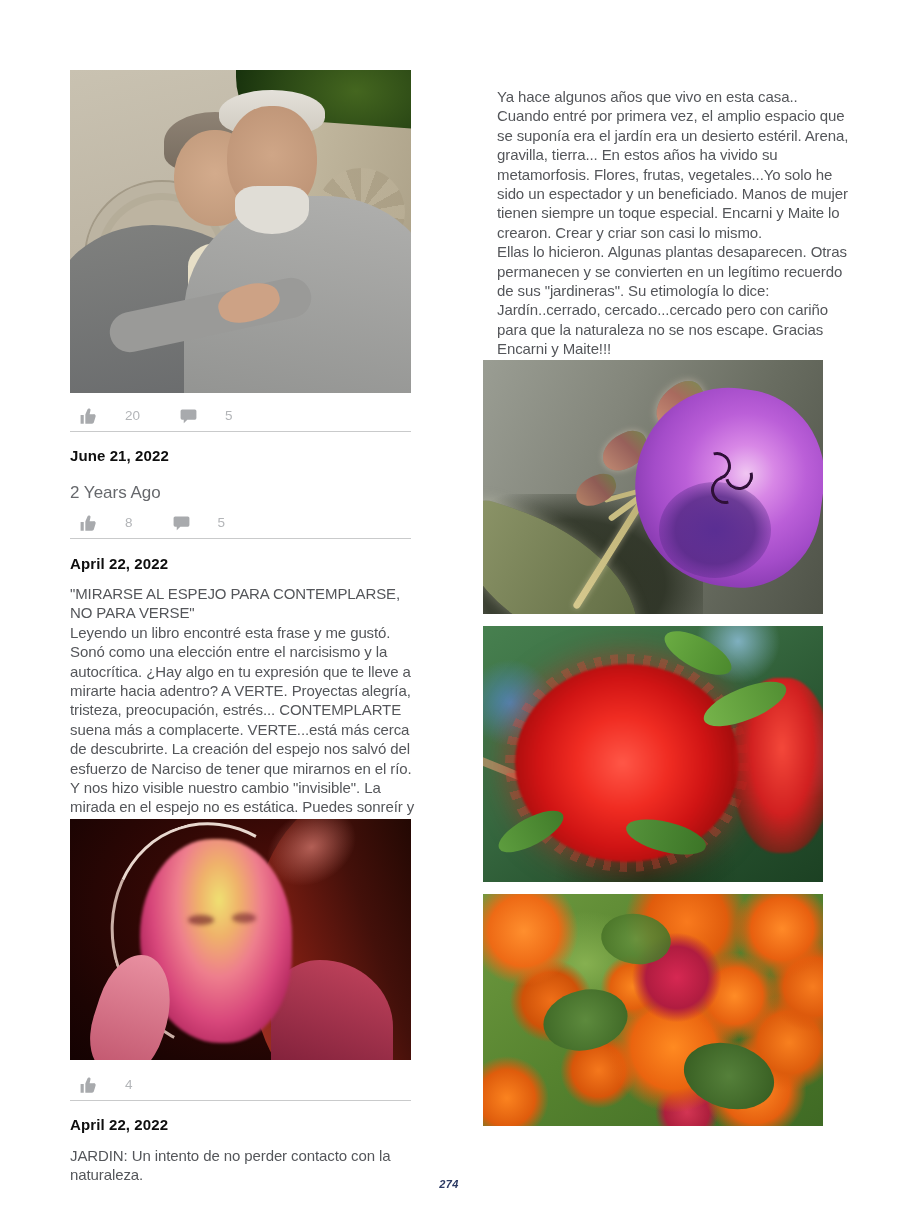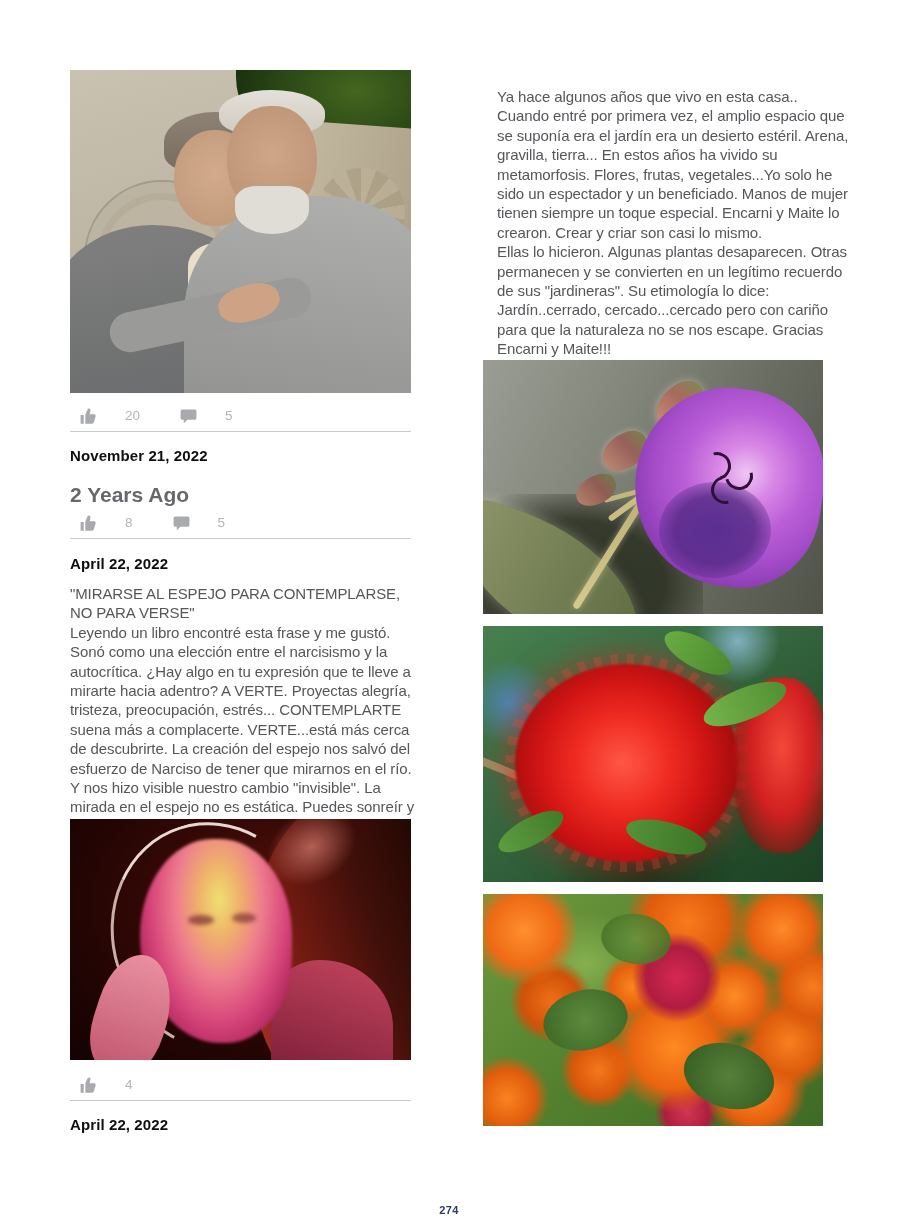--- a/index.html
+++ b/index.html
@@ -12,21 +12,21 @@
 
   
   .likes { position:absolute; display:flex; align-items:center; height:20px;gap:18px; }
   .ico { width:19px; height:19px; fill:#a8aaad; flex:0 0 auto; }
   .count { font-size:13.5px; color:#b3b5b8; margin:0 21px 0 9px; line-height:20px; }
   .count:last-child { margin-right:0; }
 
   .divider { position:absolute; left:70px; width:341px; height:1px; background:#c9cacb; }
 
   .date-heading { position:absolute; left:70px; font-size:15px; font-weight:800; color:#0f0f0f; letter-spacing:.1px; }
-  .muted-heading { position:absolute; left:70px; font-size:21px; font-weight:700; color:#66686c; }
+  .muted-heading { position:absolute; left:70px; font-size:17px; font-weight:400; color:#66686c; }
 
   .body-text { position:absolute; font-size:15px; line-height:19.4px; color:#54565a; white-space:pre-line; letter-spacing:-0.1px; }
 
   #photo-couple { left:70px; top:70px; width:341px; height:323px; background:linear-gradient(165deg,#c9c2b1 0%,#beb6a5 45%,#b0a796 100%); }
   #likes-a { left:79px; top:406px; }
   #div-a { top:431px; }
   #date-b { top:447px; }
   #title-b { top:483px; }
   #likes-b { left:79px; top:513px; }
   #div-b { top:538px; }
@@ -60,21 +60,21 @@
       radial-gradient(84px 84px at 56% 66%, #ff8a21 0%, #ea640f 50%, rgba(200,80,8,0) 78%),
       radial-gradient(62px 62px at 90% 64%, #f8801f 0%, #dd5c0c 50%, rgba(200,80,8,0) 78%),
       radial-gradient(66px 66px at 80% 84%, #ff8c26 0%, #e6600f 52%, rgba(200,80,8,0) 78%),
       radial-gradient(48px 48px at 34% 76%, #f5781c 0%, #d8560a 55%, rgba(200,80,8,0) 80%),
       radial-gradient(54px 54px at 7% 88%, #fb831f 0%, #df5c0c 52%, rgba(200,80,8,0) 78%),
       radial-gradient(40px 40px at 60% 94%, #d33553 0%, #ad1f3d 55%, rgba(173,31,61,0) 80%),
       radial-gradient(90px 70px at 30% 30%, #86b050 0%, rgba(134,176,80,0) 75%),
       radial-gradient(100px 80px at 68% 78%, #33591f 0%, rgba(51,89,31,0) 75%),
       linear-gradient(140deg,#6f9a40 0%,#56832f 45%,#3f6a24 100%); }
 
-  #page-number { position:absolute; left:0; top:1204px; width:898px; text-align:center; font-size:11px; font-weight:700; color:#2c3a63; letter-spacing:.3px; }
+  #page-number { position:absolute; left:0; top:1178px; width:898px; text-align:center; font-size:11px; font-weight:700; color:#2c3a63; letter-spacing:.3px;font-style:italic; }
 
   
   .pc-foliage { right:-25px; top:-35px; width:200px; height:140px; background:radial-gradient(ellipse at 60% 40%,#44661f 0%,#2a4715 45%,#16300c 75%); border-radius:0 0 30% 70%; }
   .pc-slab { right:-6px; top:55px; width:120px; height:280px; background:linear-gradient(100deg,#c2b89f,#a89d84); border-radius:10px 10px 0 0; transform:rotate(4deg); }
   .pc-swirl { right:6px; top:98px; width:88px; height:88px; border-radius:50%; background:repeating-conic-gradient(#bdb299 0 20deg,#a89c82 20deg 40deg); opacity:.65; }
   .pc-carving { left:14px; top:110px; width:152px; height:152px; border-radius:50%; border:2px solid #a39a87; background:radial-gradient(circle,#cdc6b4 0 30%,#bdb4a1 31% 60%,#c6bead 61%); box-shadow:inset 0 0 0 18px rgba(160,150,130,.25); }
   .pc-woman-body { left:-22px; bottom:-32px; width:232px; height:200px; background:linear-gradient(170deg,#80817f,#66686a); border-radius:45% 55% 0 0; }
   .pc-woman-collar { left:118px; bottom:92px; width:72px; height:58px; background:#e7dfc7; border-radius:40% 40% 20% 20%; }
   .pc-woman-hair { left:94px; top:42px; width:102px; height:60px; background:linear-gradient(#8e8274,#776c5f); border-radius:50% 50% 30% 30%; }
   .pc-woman-head { left:104px; top:60px; width:82px; height:96px; background:radial-gradient(circle at 50% 45%,#d3ab8c,#bd9678); border-radius:48%; }
@@ -154,21 +154,21 @@
       </svg>
     <span class="count">20</span>
     <svg class="ico" viewBox="0 0 24 24">
         <path d="M4 3h16a2 2 0 0 1 2 2v9a2 2 0 0 1-2 2h-9.5L6 20.5V16H4a2 2 0 0 1-2-2V5a2 2 0 0 1 2-2z"></path>
       </svg>
     <span class="count">5</span>
   </div>
 
   <div class="divider" id="div-a"></div>
 
-  <div class="date-heading" id="date-b">November 21, 2022</div>
+  <div class="date-heading" id="date-b">June 21, 2022</div>
   <div class="muted-heading" id="title-b">2 Years Ago</div>
 
   <div class="likes" id="likes-b">
     <svg class="ico" viewBox="0 0 24 24">
         <path d="M2 10h4v11H2zM8 21h8.5c1.1 0 2-.7 2.3-1.7l2.1-7A2.4 2.4 0 0 0 18.6 9h-5.2l1-4.2A2 2 0 0 0 10.7 3L8 9.5z"></path>
       </svg>
     <span class="count">8</span>
     <svg class="ico" viewBox="0 0 24 24">
         <path d="M4 3h16a2 2 0 0 1 2 2v9a2 2 0 0 1-2 2h-9.5L6 20.5V16H4a2 2 0 0 1-2-2V5a2 2 0 0 1 2-2z"></path>
       </svg>
@@ -195,20 +195,21 @@
   <div class="likes" id="likes-c">
     <svg class="ico" viewBox="0 0 24 24">
         <path d="M2 10h4v11H2zM8 21h8.5c1.1 0 2-.7 2.3-1.7l2.1-7A2.4 2.4 0 0 0 18.6 9h-5.2l1-4.2A2 2 0 0 0 10.7 3L8 9.5z"></path>
       </svg>
     <span class="count">4</span>
   </div>
 
   <div class="divider" id="div-c"></div>
 
   <div class="date-heading" id="date-d">April 22, 2022</div>
+  <div class="body-text" id="body-d">JARDIN: Un intento de no perder contacto con la naturaleza.</div>
 
   <div class="body-text" id="body-r">Ya hace algunos años que vivo en esta casa.. Cuando entré por primera vez, el amplio espacio que se suponía era el jardín era un desierto estéril. Arena, gravilla, tierra... En estos años ha vivido su metamorfosis. Flores, frutas, vegetales...Yo solo he sido un espectador y un beneficiado. Manos de mujer tienen siempre un toque especial. Encarni y Maite lo crearon. Crear y criar son casi lo mismo.
 Ellas lo hicieron. Algunas plantas desaparecen. Otras permanecen y se convierten en un legítimo recuerdo de sus "jardineras". Su etimología lo dice: Jardín..cerrado, cercado...cercado pero con cariño para que la naturaleza no se nos escape. Gracias Encarni y Maite!!!</div>
 
   <div class="photo" id="photo-purple">
     <div class="pp-dark"></div>
     <div class="pp-leaf"></div>
     <div class="pp-stem1"></div>
     <div class="pp-stem2"></div>
     <div class="pp-stem3"></div>

